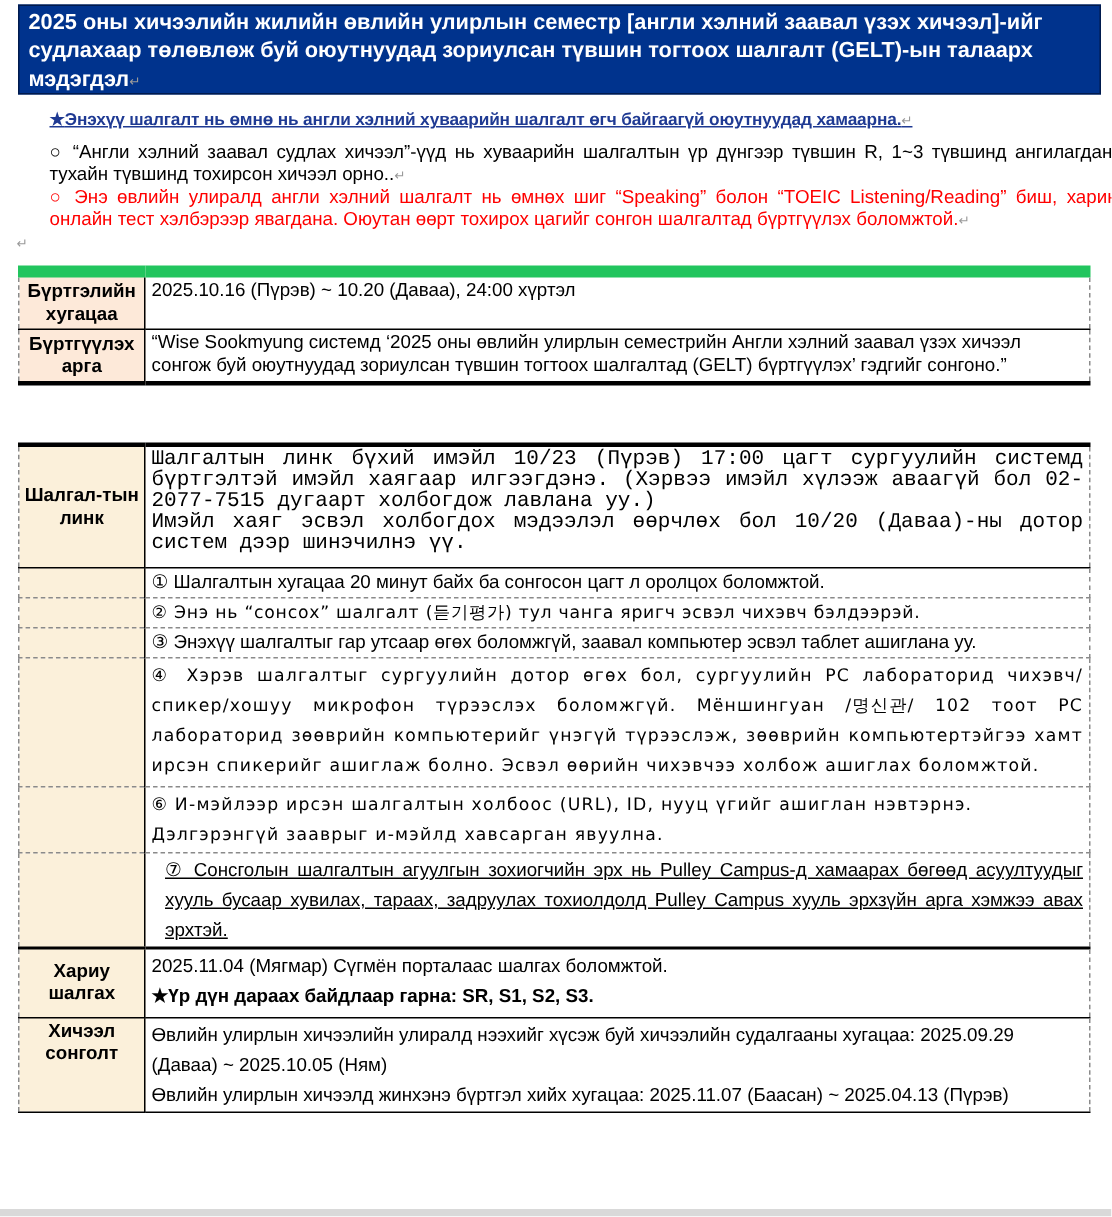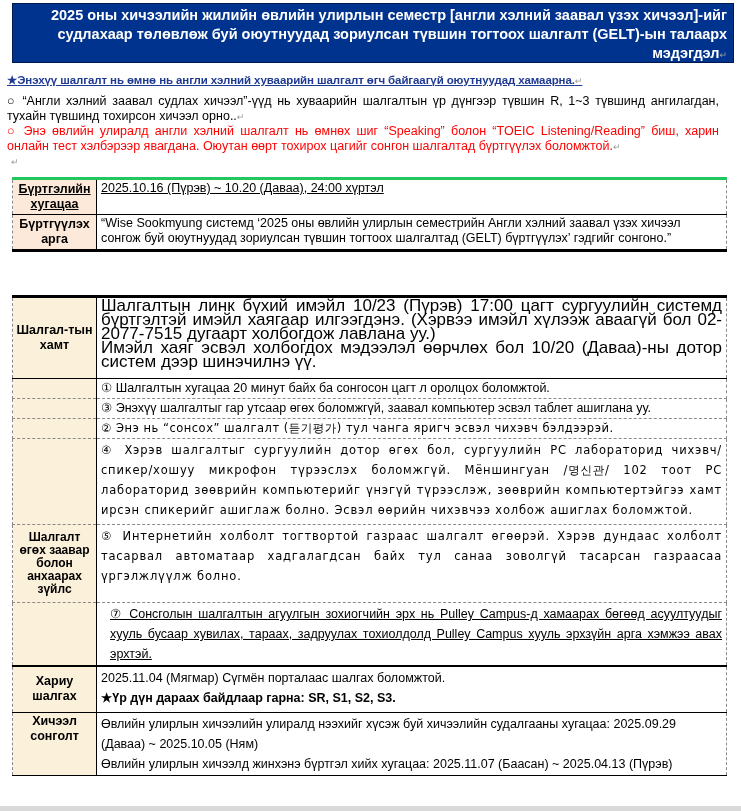--- a/index.html
+++ b/index.html
@@ -5,38 +5,38 @@
     html, body { margin: 0; padding: 0; background: #ffffff; }
     body {
       width: 741px; height: 811px; position: relative; overflow: hidden;
       font-family: "Liberation Sans", sans-serif; color: #000;
     }
     .mark { color: #9a9a9a; font-size: 9px; font-weight: normal; }
     .banner {
       position: absolute; left: 12px; top: 3px; width: 501px; height: 60px;
       background: #00338d; border: 1px solid #001a4d;
       color: #fff; font-weight: bold; font-size: 14.5px; line-height: 19px;
-      text-align: right; padding: 2px 6px 0 6px; box-sizing: border-box;
+      text-align: left; padding: 2px 6px 0 6px; box-sizing: border-box;
       width: 722px;
     }
-    .notice { position: absolute; left: 7px; font-size: 12.5px; line-height: 15px; }
+    .notice { position: absolute; left: 33px; font-size: 12.5px; line-height: 15px; }
     .n1 { top: 73px; color: #1f3a93; font-weight: bold; text-decoration: underline; font-size: 11.5px; letter-spacing: -0.1px; }
     .n1 .star { text-decoration: none; }
     .n2 { top: 94px; width: 712px; text-align: justify; }
     .n3 { top: 124px; width: 712px; text-align: justify; color: #ff0000; }
     .para-mark { position: absolute; left: 11px; top: 157px; }
 
     table.grid { position: absolute; border-collapse: collapse; table-layout: fixed; font-size: 12.5px; }
     table.grid td { vertical-align: top; padding: 1px 4px; box-sizing: border-box; }
     table.grid td.lbl { font-weight: bold; text-align: center; line-height: 15px; padding: 2px 2px; }
 
     
     .t1 { left: 12px; top: 177px; width: 715px; }
     .t1 td { border-left: 1px dashed #8a8a8a; border-right: 1px dashed #8a8a8a; border-bottom: 1px solid #000; }
-    .t1 tr:first-child td { border-top: 3px solid #22c55e; text-decoration: underline; }
+    .t1 tr:first-child td { border-top: 8px solid #22c55e; }
     .t1 tr:last-child td { border-bottom: 3px solid #000; }
     .t1 td.lbl { background: #fde9d9; border-right: 1px solid #000; }
     .t1 td.val { line-height: 15px; }
 
     
     .t2 { left: 12px; top: 295px; width: 715px; }
     .t2 td { border-left: 1px dashed #8a8a8a; border-right: 1px dashed #8a8a8a; border-bottom: 1px dashed #8a8a8a; }
     .t2 tr:first-child td { border-top: 3px solid #000; }
     .t2 td.lbl { background: #fbf0da; border-right: 1px solid #000; }
     .t2 tr.solid td { border-bottom: 1px solid #000; }
@@ -88,45 +88,48 @@
 </tbody>
   </table>
 
 <table class="grid t2">
   <colgroup>
       <col style="width:84px">
       <col>
     </colgroup>
   <tbody>
       <tr class="solid" style="height:82px">
-    <td class="lbl" style="vertical-align:middle">Шалгал-тын хамт</td>
-    <td class="val" style="text-align:justify;font-size:17px;line-height:14px;">
+    <td class="lbl" style="vertical-align:middle">Шалгал-тын линк</td>
+    <td class="val" style="text-align:justify;font-size:14px;line-height:14px;font-family:Liberation Mono, monospace;">
       <div>Шалгалтын линк бүхий имэйл 10/23 (Пүрэв) 17:00 цагт сургуулийн системд бүртгэлтэй имэйл хаягаар илгээгдэнэ. (Хэрвээ имэйл хүлээж аваагүй бол 02-2077-7515 дугаарт холбогдож лавлана уу.)</div>
       <div>Имэйл хаяг эсвэл холбогдох мэдээлэл өөрчлөх бол 10/20 (Даваа)-ны дотор систем дээр шинэчилнэ үү.</div>
     </td>
   </tr>
   <tr style="height:19px">
     <td class="lbl"></td>
     <td class="val" style="line-height:17px">① Шалгалтын хугацаа 20 минут байх ба сонгосон цагт л оролцох боломжтой.</td>
   </tr>
   <tr style="height:19px">
     <td class="lbl"></td>
-    <td class="val" style="line-height:17px">③ Энэхүү шалгалтыг гар утсаар өгөх боломжгүй, заавал компьютер эсвэл таблет ашиглана уу.</td>
+    <td class="val spaced" style="line-height:17px;letter-spacing:0.5px">② Энэ нь “сонсох” шалгалт (듣기평가) тул чанга яригч эсвэл чихэвч бэлдээрэй.</td>
   </tr>
   <tr style="height:19px">
     <td class="lbl"></td>
-    <td class="val spaced" style="line-height:17px;letter-spacing:0.5px">② Энэ нь “сонсох” шалгалт (듣기평가) тул чанга яригч эсвэл чихэвч бэлдээрэй.</td>
+    <td class="val" style="line-height:17px">③ Энэхүү шалгалтыг гар утсаар өгөх боломжгүй, заавал компьютер эсвэл таблет ашиглана уу.</td>
   </tr>
   <tr style="height:86px">
     <td class="lbl"></td>
     <td class="val spaced">④ Хэрэв шалгалтыг сургуулийн дотор өгөх бол, сургуулийн PC лабораторид чихэвч/спикер/хошуу микрофон түрээслэх боломжгүй. Мёншингуан /명신관/ 102 тоот PC лабораторид зөөврийн компьютерийг үнэгүй түрээслэж, зөөврийн компьютертэйгээ хамт ирсэн спикерийг ашиглаж болно. Эсвэл өөрийн чихэвчээ холбож ашиглах боломжтой.</td>
   </tr>
-  <tr style="height:78px">
-    <td class="lbl" style="vertical-align:middle;line-height:13px;font-size:12px">Шалгалт өгөх заавар болон анхаарах зүйлс</td>
-    <td class="val spaced">⑤ Интернетийн холболт тогтвортой газраас шалгалт өгөөрэй. Хэрэв дундаас холболт тасарвал автоматаар хадгалагдсан байх тул санаа зоволгүй тасарсан газраасаа үргэлжлүүлж болно.</td>
+  <tr style="height:44px">
+    <td class="lbl"></td>
+    <td class="val spaced">
+      <div>⑥ И-мэйлээр ирсэн шалгалтын холбоос (URL), ID, нууц үгийг ашиглан нэвтэрнэ.</div>
+      <div>Дэлгэрэнгүй зааврыг и-мэйлд хавсарган явуулна.</div>
+    </td>
   </tr>
   <tr class="last" style="height:56px">
     <td class="lbl"></td>
     <td class="val tight u" style="text-align:justify">⑦ Сонсголын шалгалтын агуулгын зохиогчийн эрх нь Pulley Campus-д хамаарах бөгөөд асуултуудыг хууль бусаар хувилах, тараах, задруулах тохиолдолд Pulley Campus хууль эрхзүйн арга хэмжээ авах эрхтэй.</td>
   </tr>
   <tr class="solid" style="height:46px">
     <td class="lbl" style="vertical-align:middle">Хариу шалгах</td>
     <td class="val" style="line-height:20px">
       <div>2025.11.04 (Мягмар) Сүгмён порталаас шалгах боломжтой.</div>
       <div class="bold">★Үр дүн дараах байдлаар гарна: SR, S1, S2, S3.</div>

